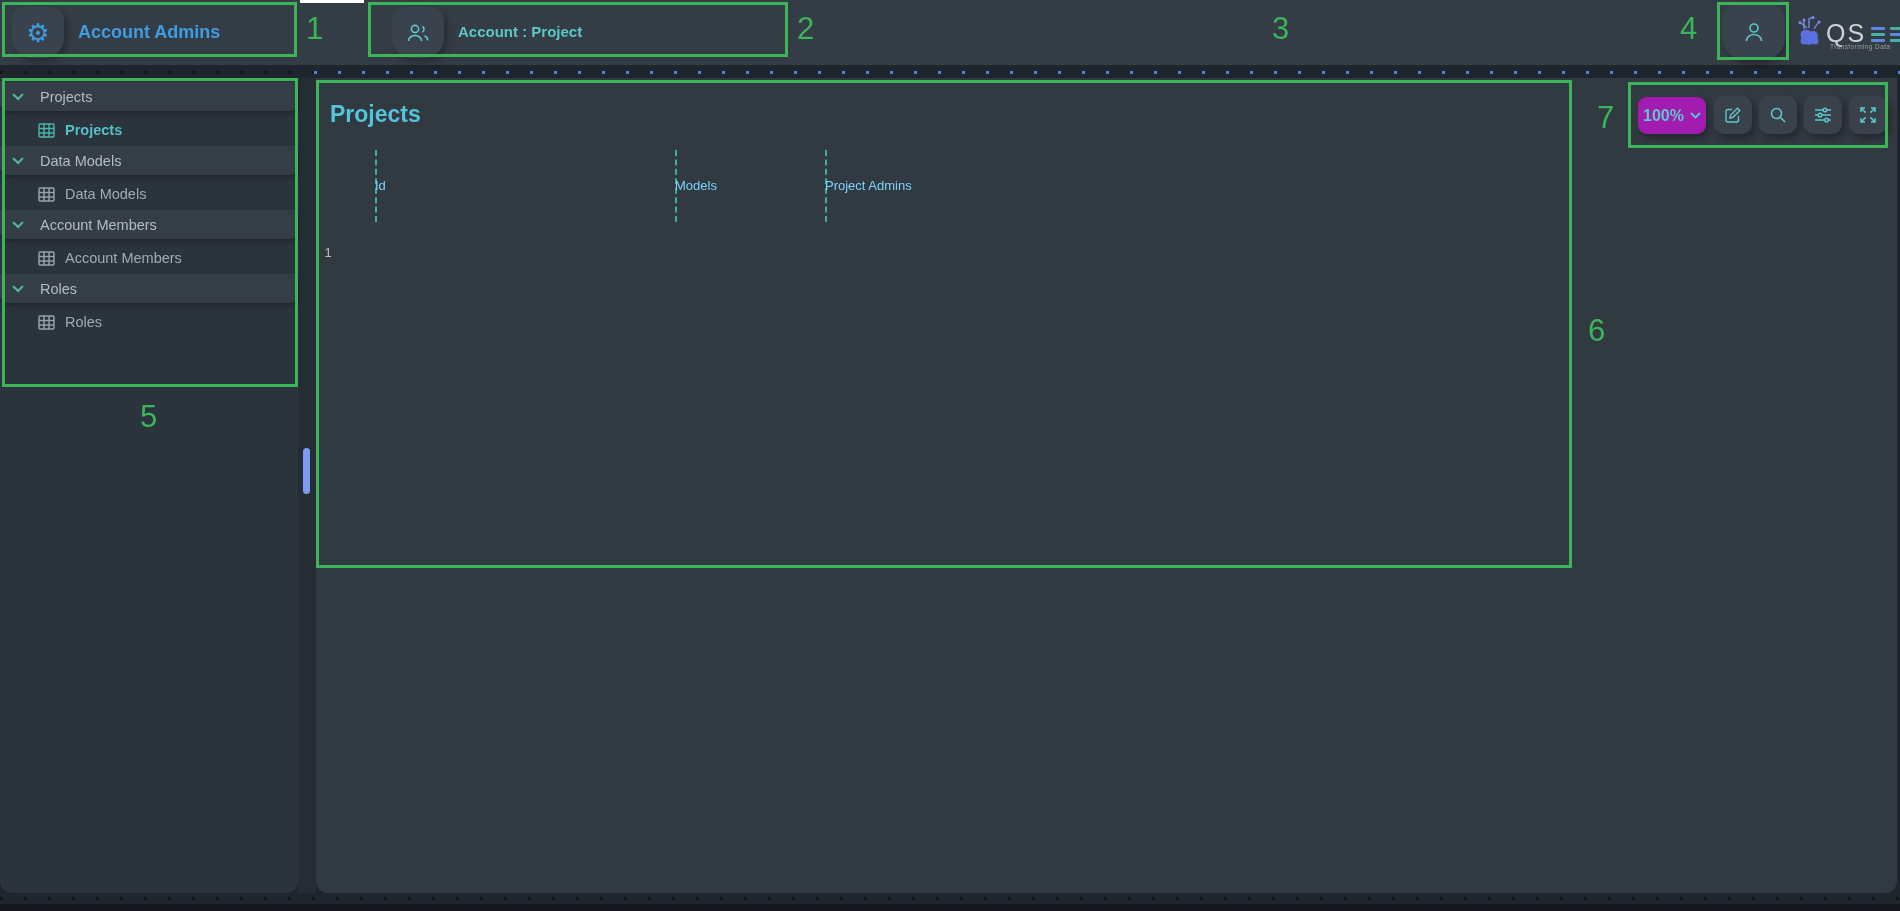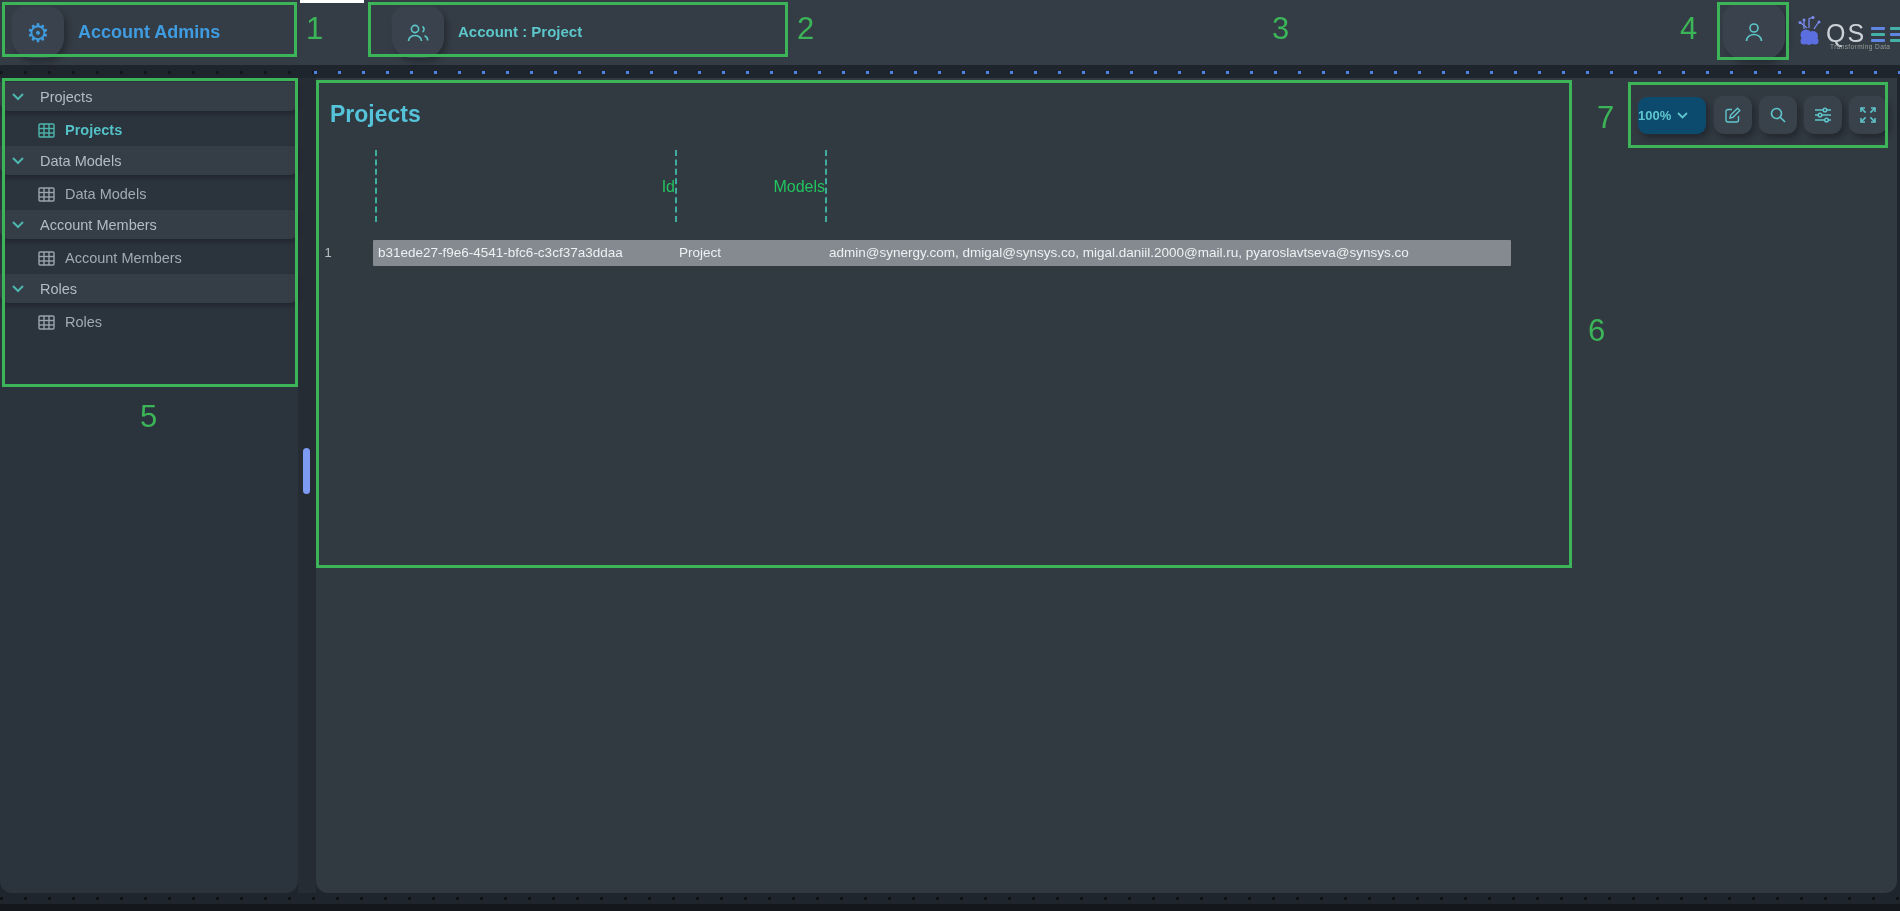--- a/index.html
+++ b/index.html
@@ -53,36 +53,36 @@
                 box-shadow:0 3px 4px rgba(0,0,0,.25); }
   .tree-group .chev { margin-left:12px; margin-right:16px; display:flex; }
   .tree-group .glabel { color:#b3bcc3; font-size:14.5px; }
   .tree-child { position:absolute; left:0; width:298px; height:34px; display:flex; align-items:center; cursor:pointer; }
   .tree-child .gicon { margin-left:38px; margin-right:10px; display:flex; }
   .tree-child .clabel { color:#a2abb2; font-size:14.5px; }
   .tree-child.selected .clabel { color:#53c1c6; font-weight:700; }
 
   
   .content-title { position:absolute; left:330px; top:101px; color:#55c3da; font-size:23px; font-weight:600; }
-  .col-head { position:absolute; top:178px; color:#22c55e; font-size:16px; text-align:right; }
+  .col-head { position:absolute; top:178px; color:#7dd3fc; font-size:13px; text-align:left; }
   .dash-sep { position:absolute; top:150px; height:72px; width:0; border-left:2px dashed #3fae9e; }
   .row-index { position:absolute; left:316px; top:240px; width:24px; height:26px; line-height:26px;
                text-align:center; color:#b9bfc4; font-size:13px; }
   .row-highlight { position:absolute; left:373px; top:240px; width:1138px; height:26px;
                    background:#848a8f; border-radius:1px; cursor:pointer; }
   .cell { position:absolute; top:0; height:26px; line-height:26px; color:#eef0f2; font-size:13.5px; white-space:nowrap; }
   .cell.c-id { left:5px; } .cell.c-title { left:306px; } .cell.c-admins { left:456px; }
 
   
   .tb-btn { position:absolute; top:96px; width:38px; height:38px; border-radius:10px; background:#39424b;
             border:none; cursor:pointer; display:flex; align-items:center; justify-content:center;
             box-shadow:3px 4px 6px rgba(0,0,0,.3), -1px -1px 2px rgba(255,255,255,.03); }
   .zoom-btn { position:absolute; left:1638px; top:97px; width:68px; height:37px; border-radius:9px;
-              background:#0c4a6e; border:none; cursor:pointer; display:flex; align-items:center;
-              gap:6px; color:#5fc6cd; font-size:13px; font-weight:700;
+              background:#a21caf; border:none; cursor:pointer; display:flex; align-items:center;
+              justify-content:center; gap:6px; color:#5fc6cd; font-size:16px; font-weight:700;
               box-shadow:3px 4px 6px rgba(0,0,0,.3), -1px -1px 2px rgba(255,255,255,.03); }
 
   
   .ann-box { position:absolute; border:3px solid #3bb558; pointer-events:none; }
   .ann-num { position:absolute; color:#3bb558; font-size:31px; font-weight:400; pointer-events:none;
              font-family:"Liberation Sans",sans-serif; }
 
   svg { display:block; }
 </style>
 </head>
@@ -254,27 +254,23 @@
   </div>
 
   <div class="content-title">Projects</div>
 
   <div class="dash-sep" style="left:375px"></div>
   <div class="dash-sep" style="left:675px"></div>
   <div class="dash-sep" style="left:825px"></div>
 
   <div class="col-head" style="left:375px; width:300px">Id</div>
   <div class="col-head" style="left:675px; width:150px">Models</div>
+  <div class="col-head" style="left:825px; width:686px">Project Admins</div>
 
   <div class="row-index">1</div>
-  <div class="row-highlight">
-    <span class="cell c-id">b31ede27-f9e6-4541-bfc6-c3cf37a3ddaa</span>
-    <span class="cell c-title">Project</span>
-    <span class="cell c-admins">admin@synergy.com, dmigal@synsys.co, migal.daniil.2000@mail.ru, pyaroslavtseva@synsys.co</span>
-  </div>
 
   <button class="zoom-btn">
     <span>100%</span>
     <span>
       <svg width="11" height="7" viewBox="0 0 11 7" fill="none" stroke="#5fc6cd" stroke-width="1.8">
           <polyline points="1,1 5.5,5.5 10,1"></polyline>
         </svg>
     </span>
   </button>
 

